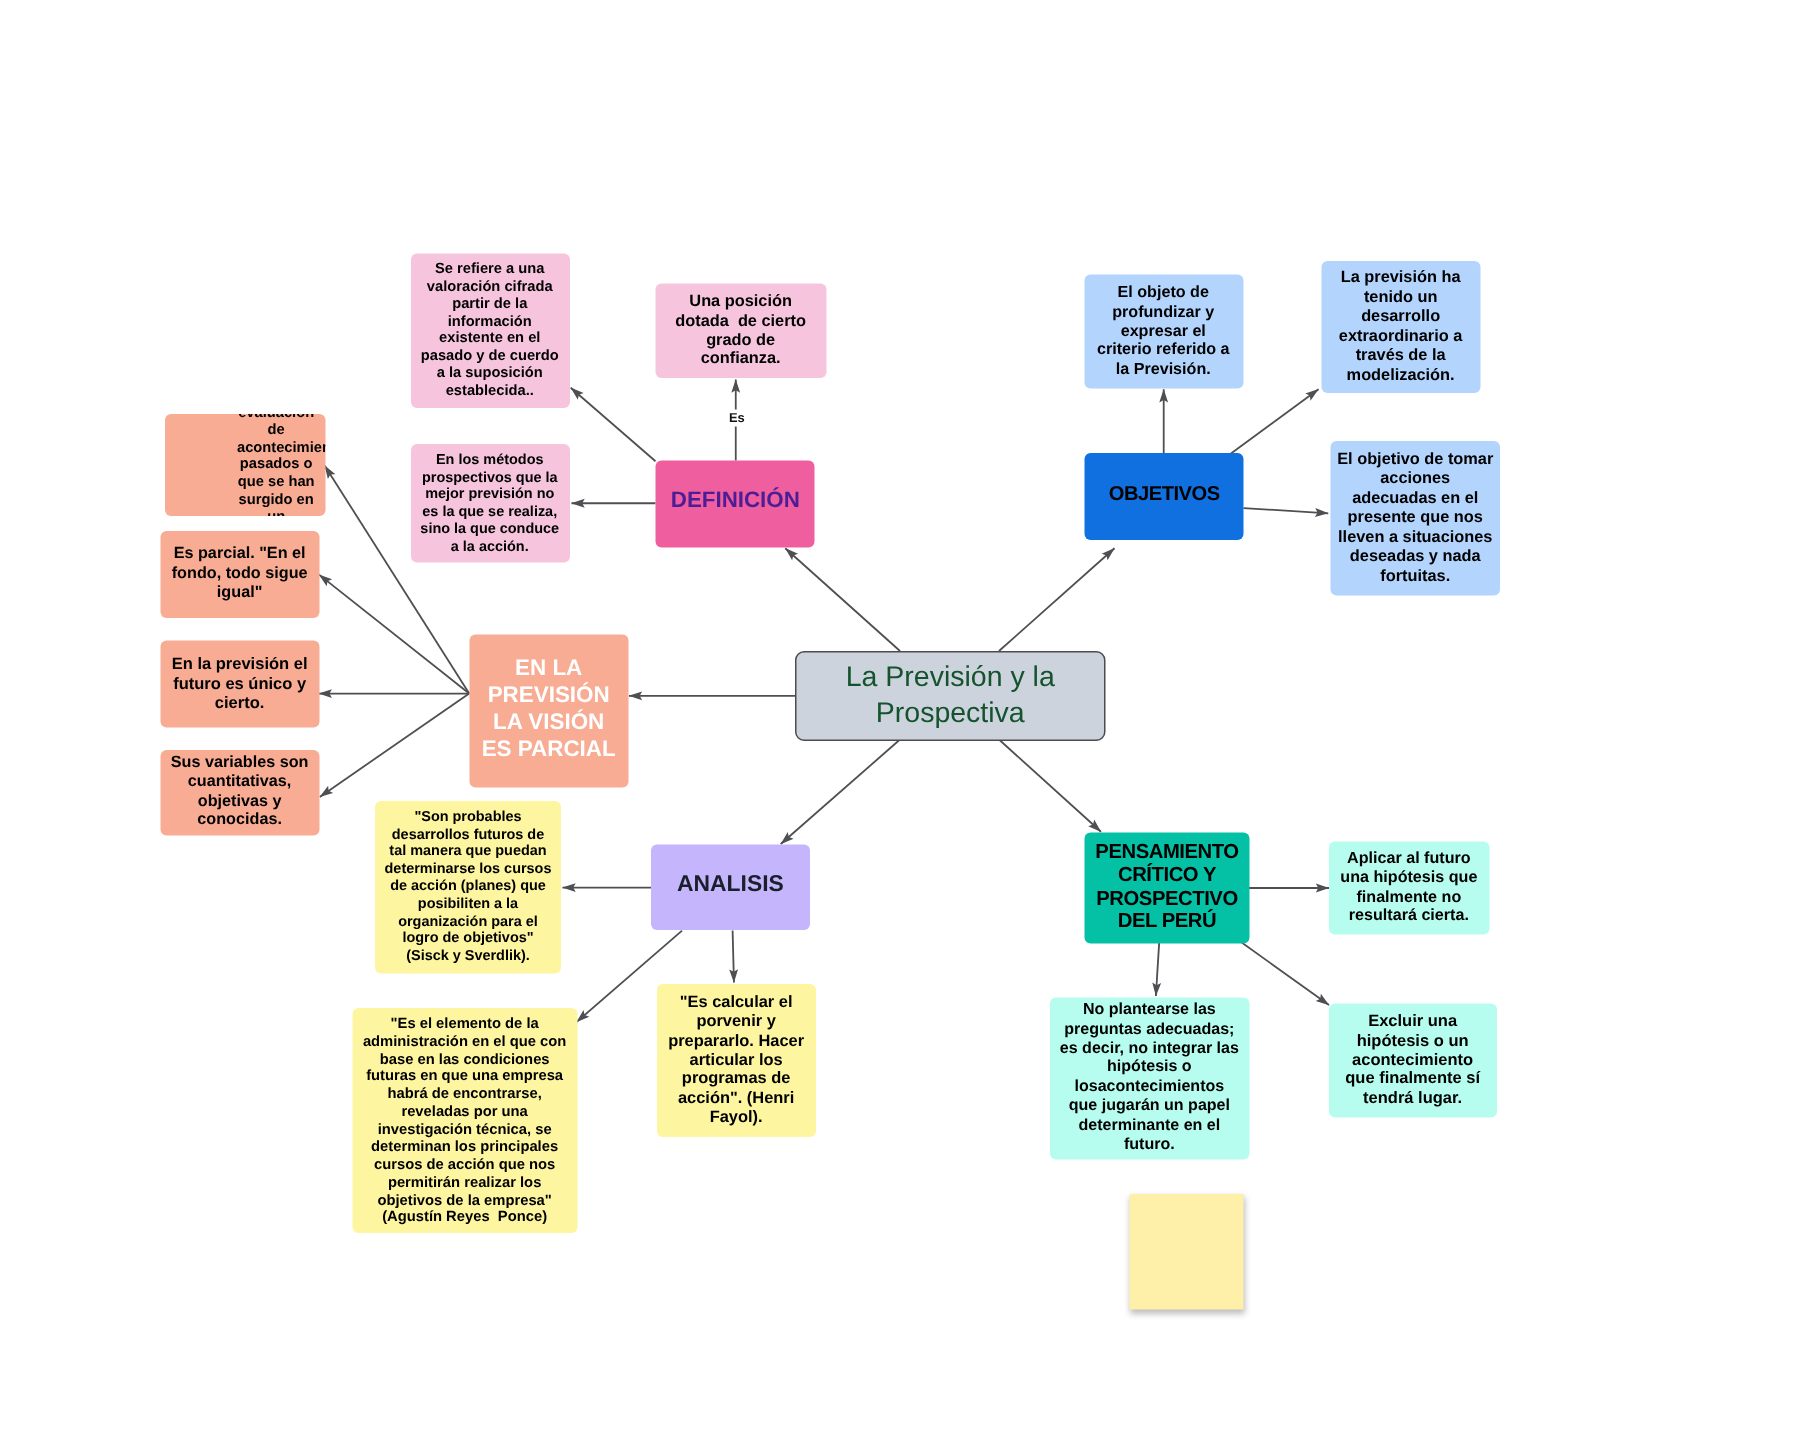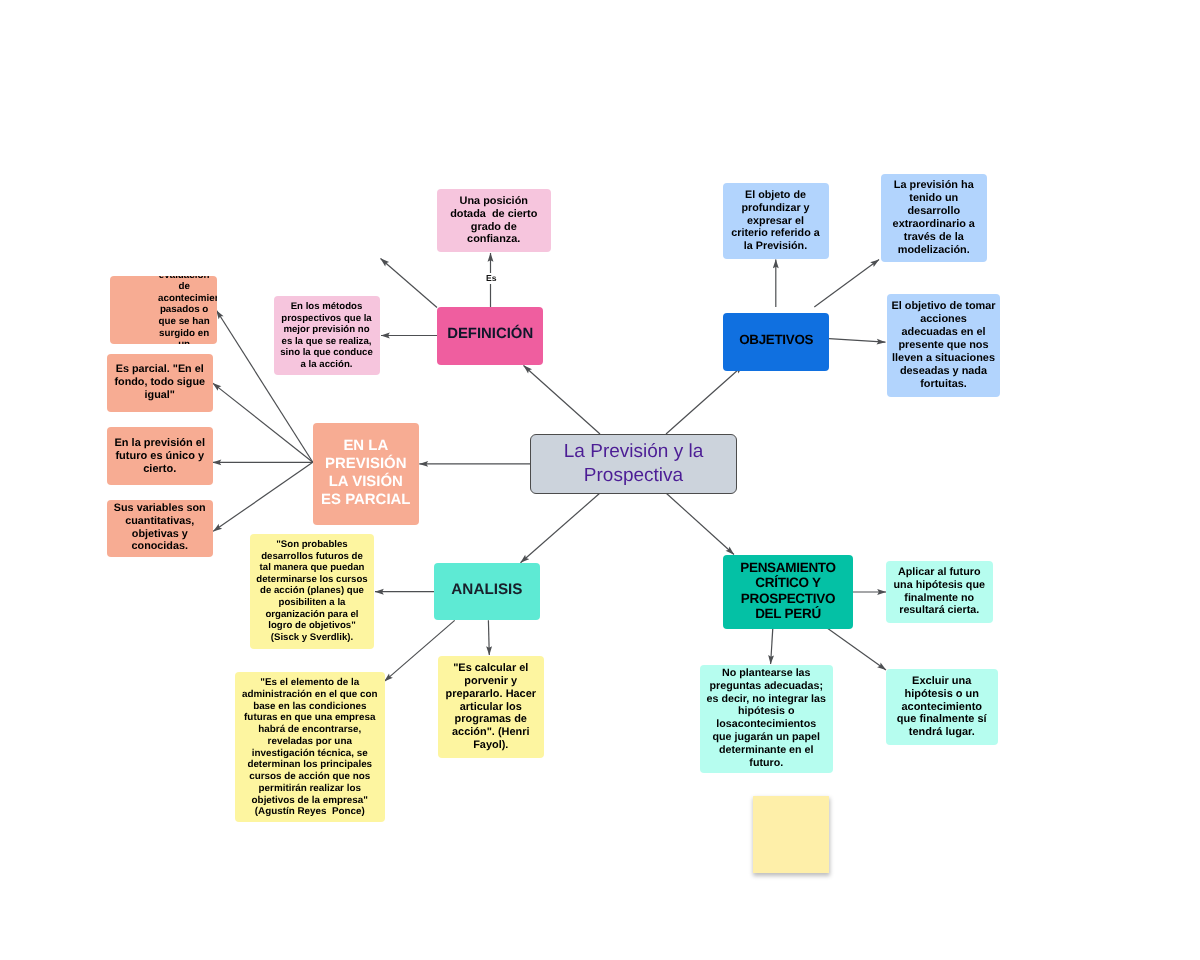--- a/index.html
+++ b/index.html
@@ -15,32 +15,32 @@
   .node > span{display:block;width:100%;will-change:transform;}
 
   
   .leaf{font-weight:bold;color:#000000;padding:0 6.25px;white-space:pre-wrap;
         font-size:10.6px;line-height:12.8px;}
   
   .hub{font-weight:bold;padding:0 5px;}
   .hub > span{position:relative;top:-1.5px;}
 
   .c-pinkL{background:#f6c5dd;}
-  .c-pink {background:#ef5e9f;color:#0f172a;}
+  .c-pink {background:#ef5e9f;color:#4c1d95;}
   .c-blueL{background:#b2d4fd;}
   .c-blue {background:#1070e0;color:#000000;}
   .c-salmL{background:#f7ac93;}
   .c-salm {background:#f7ac93;color:#ffffff;}
   .c-yelL {background:#fdf5a0;}
-  .c-gold {background:#5eead4;color:#19202b;}
+  .c-gold {background:#c4b5fd;color:#19202b;}
   .c-tealL{background:#b6fdef;}
   .c-teal {background:#04c1a5;color:#000000;}
 
   #center-node{background:#ccd3dc;border:1.5px solid #4c4c4c;border-radius:6px;
-       color:#4c1d95;font-size:19px;line-height:23.7px;font-weight:normal;}
+       color:#14532d;font-size:19px;line-height:23.7px;font-weight:normal;}
 
   #sticky{position:absolute;background:#feefa9;border-radius:0.5px;
           box-shadow:0.5px 2.5px 4px rgba(0,0,0,0.26);}
 
   .edge-label{position:absolute;will-change:transform;font-size:8.6px;font-weight:bold;color:#121212;
               white-space:nowrap;letter-spacing:0px;background:#ffffff;
               padding:1px 2px;line-height:9px;}
 </style>
 </head>
 <body>
@@ -84,31 +84,34 @@
     </g>
   </svg>
 
   <div id="center-node" class="node" style="left:530px;top:433.5px;width:207px;height:60px;">
     <span>La Previsión y la Prospectiva</span>
   </div>
 
   <div class="node hub c-pink" style="left:436.8px;top:306.8px;width:106.4px;height:57.8px;font-size:14.9px;line-height:18px;letter-spacing:0px;">
     <span>DEFINICIÓN</span>
   </div>
+  <div class="node leaf c-pinkL" style="left:274px;top:168.5px;width:105.5px;height:103.5px;font-size:9.8px;line-height:11.57px;">
+    <span>Se refiere a una valoración cifrada partir de la información existente en el pasado y de cuerdo a la suposición establecida..</span>
+  </div>
   <div class="node leaf c-pinkL" style="left:437px;top:189px;width:114px;height:63px;font-size:10.9px;line-height:12.75px;">
     <span>Una posición dotada  de cierto grado de confianza.</span>
   </div>
   <div class="node leaf c-pinkL" style="left:274px;top:295.5px;width:105.5px;height:79.5px;font-size:9.65px;line-height:11.5px;">
     <span>En los métodos prospectivos que la mejor previsión no es la que se realiza, sino la que conduce a la acción.</span>
   </div>
   <div class="edge-label" style="left:483.5px;top:273.2px;">
     <span>Es</span>
   </div>
 
-  <div class="node hub c-blue" style="left:722.8px;top:313px;width:106.3px;height:57.9px;font-size:13.4px;line-height:16.3px;letter-spacing:-0.29px;">
+  <div class="node hub c-blue" style="left:722.8px;top:302px;width:106.3px;height:57.9px;font-size:13.4px;line-height:16.3px;letter-spacing:-0.29px;">
     <span>OBJETIVOS</span>
   </div>
   <div class="node leaf c-blueL" style="left:881px;top:173.5px;width:106px;height:88.5px;font-size:10.9px;line-height:12.9px;">
     <span>La previsión ha tenido un desarrollo extraordinario a través de la modelización.</span>
   </div>
   <div class="node leaf c-blueL" style="left:723px;top:183px;width:105.5px;height:75.5px;font-size:10.75px;line-height:12.8px;">
     <span>El objeto de profundizar y expresar el criterio referido a la Previsión.</span>
   </div>
   <div class="node leaf c-blueL" style="left:887px;top:293.8px;width:113px;height:103.2px;font-size:10.9px;line-height:12.95px;padding:0 4px;">
     <span>El objetivo de tomar acciones adecuadas en el presente que nos lleven a situaciones deseadas y nada fortuitas.</span>
@@ -136,21 +139,21 @@
   <div class="node leaf c-yelL" style="left:249.5px;top:534px;width:124.5px;height:115px;font-size:9.65px;line-height:11.6px;">
     <span>"Son probables desarrollos futuros de tal manera que puedan determinarse los cursos de acción (planes) que posibiliten a la organización para el logro de objetivos" (Sisck y Sverdlik).</span>
   </div>
   <div class="node leaf c-yelL" style="left:235px;top:672px;width:150px;height:150px;font-size:9.85px;line-height:11.75px;">
     <span>"Es el elemento de la administración en el que con base en las condiciones futuras en que una empresa habrá de encontrarse, reveladas por una investigación técnica, se determinan los principales cursos de acción que nos permitirán realizar los objetivos de la empresa" (Agustín Reyes  Ponce)</span>
   </div>
   <div class="node leaf c-yelL" style="left:437.5px;top:656px;width:106px;height:101.5px;font-size:10.95px;line-height:12.85px;">
     <span>"Es calcular el porvenir y prepararlo. Hacer articular los programas de acción". (Henri Fayol).</span>
   </div>
 
-  <div class="node hub c-teal" style="left:722.7px;top:554.7px;width:130px;height:74px;font-size:13.5px;line-height:15.25px;letter-spacing:-0.29px;">
+  <div class="node hub c-teal" style="left:722.7px;top:554.7px;width:110px;height:74px;font-size:13.5px;line-height:15.25px;letter-spacing:-0.29px;">
     <span>PENSAMIENTO CRÍTICO Y PROSPECTIVO DEL PERÚ</span>
   </div>
   <div class="node leaf c-tealL" style="left:886px;top:560.5px;width:107px;height:62.5px;font-size:10.75px;line-height:12.8px;">
     <span>Aplicar al futuro una hipótesis que finalmente no resultará cierta.</span>
   </div>
   <div class="node leaf c-tealL" style="left:699.5px;top:664.5px;width:133px;height:108px;font-size:10.7px;line-height:12.8px;">
     <span>No plantearse las preguntas adecuadas; es decir, no integrar las hipótesis o losacontecimientos que jugarán un papel determinante en el futuro.</span>
   </div>
   <div class="node leaf c-tealL" style="left:886px;top:669px;width:112px;height:75.5px;font-size:11px;line-height:12.8px;">
     <span>Excluir una hipótesis o un acontecimiento que finalmente sí tendrá lugar.</span>

